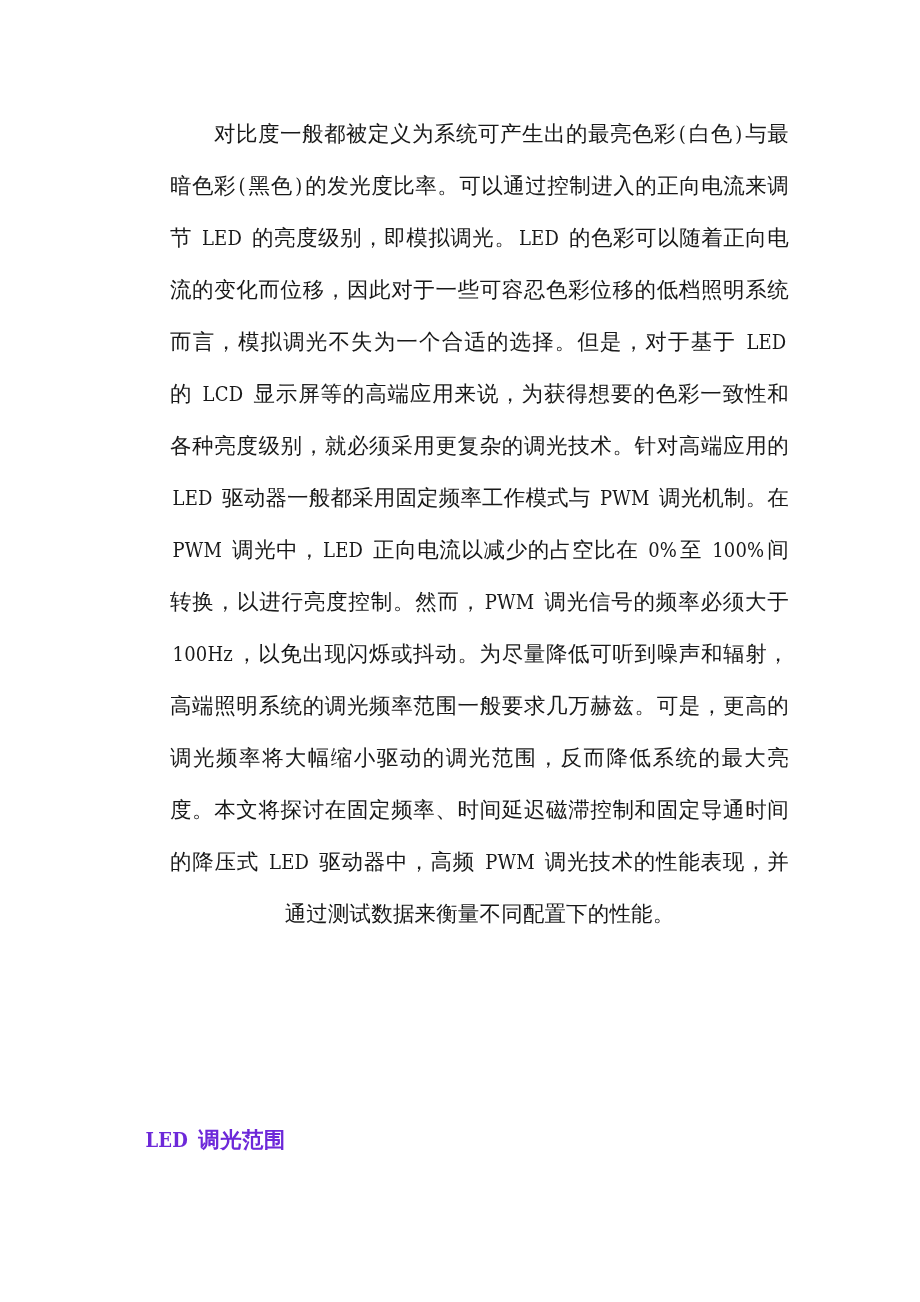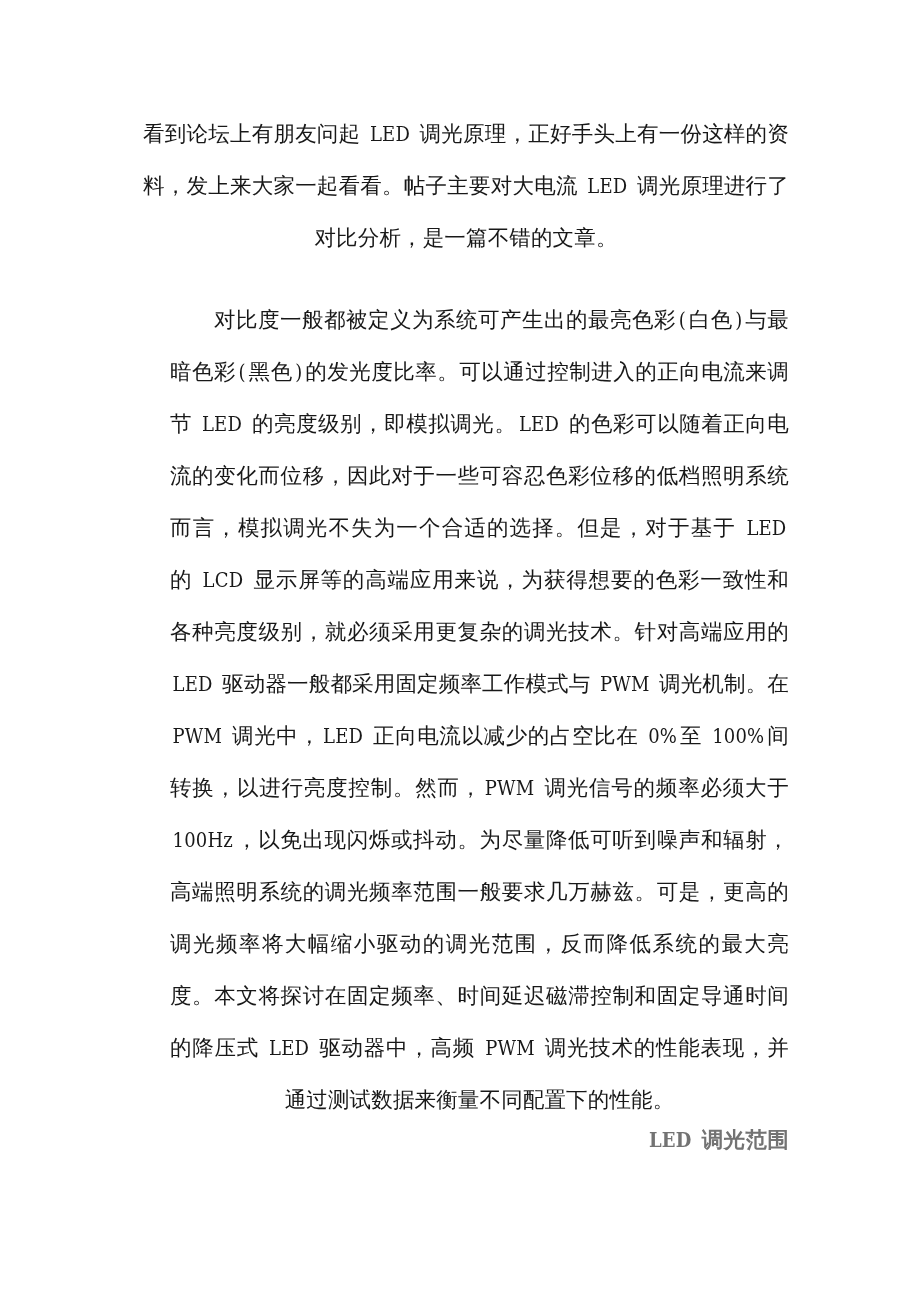--- a/index.html
+++ b/index.html
@@ -64,40 +64,39 @@
     letter-spacing: 0.2px;
     padding: 0 2.5px;
   }
 
   
   .section-heading {
     position: absolute;
     left: 143px;
     top: 1123px;
     width: 646px;
-    text-align: right;
+    text-align: left;
     font-size: 21.5px;
     line-height: 34px;
     font-weight: bold;
-    color: #737373;
+    color: #6d28d9;
     letter-spacing: 0.3px;
   }
   .section-heading .lat {
     font-weight: bold;
     font-size: 20px;
   }
 </style>
 </head>
 <body>
 
 <div id="page">
 
   <div id="doc-body">
 
-    <p class="para block">看到论坛上有朋友问起 <span class="lat">LED</span> 调光原理，正好手头上有一份这样的资料，发上来大家一起看看。帖子主要对大电流 <span class="lat">LED</span> 调光原理进行了对比分析，是一篇不错的文章。</p>
 
 
     <p class="para block indent">对比度一般都被定义为系统可产生出的最亮色彩<span class="lat">(</span>白色<span class="lat">)</span>与最暗色彩<span class="lat">(</span>黑色<span class="lat">)</span>的发光度比率。可以通过控制进入的正向电流来调节 <span class="lat">LED</span> 的亮度级别，即模拟调光。<span class="lat">LED</span> 的色彩可以随着正向电流的变化而位移，因此对于一些可容忍色彩位移的低档照明系统而言，模拟调光不失为一个合适的选择。但是，对于基于 <span class="lat">LED</span> 的 <span class="lat">LCD</span> 显示屏等的高端应用来说，为获得想要的色彩一致性和各种亮度级别，就必须采用更复杂的调光技术。针对高端应用的 <span class="lat">LED</span> 驱动器一般都采用固定频率工作模式与 <span class="lat">PWM</span> 调光机制。在 <span class="lat">PWM</span> 调光中，<span class="lat">LED</span> 正向电流以减少的占空比在 <span class="lat">0%</span>至 <span class="lat">100%</span>间转换，以进行亮度控制。然而，<span class="lat">PWM</span> 调光信号的频率必须大于 <span class="lat">100Hz</span>，以免出现闪烁或抖动。为尽量降低可听到噪声和辐射，高端照明系统的调光频率范围一般要求几万赫兹。可是，更高的调光频率将大幅缩小驱动的调光范围，反而降低系统的最大亮度。本文将探讨在固定频率、时间延迟磁滞控制和固定导通时间的降压式 <span class="lat">LED</span> 驱动器中，高频 <span class="lat">PWM</span> 调光技术的性能表现，并通过测试数据来衡量不同配置下的性能。</p>
 
   </div>
 
   <div class="section-heading"><span class="lat">LED</span> 调光范围</div>
 
 </div>
 

